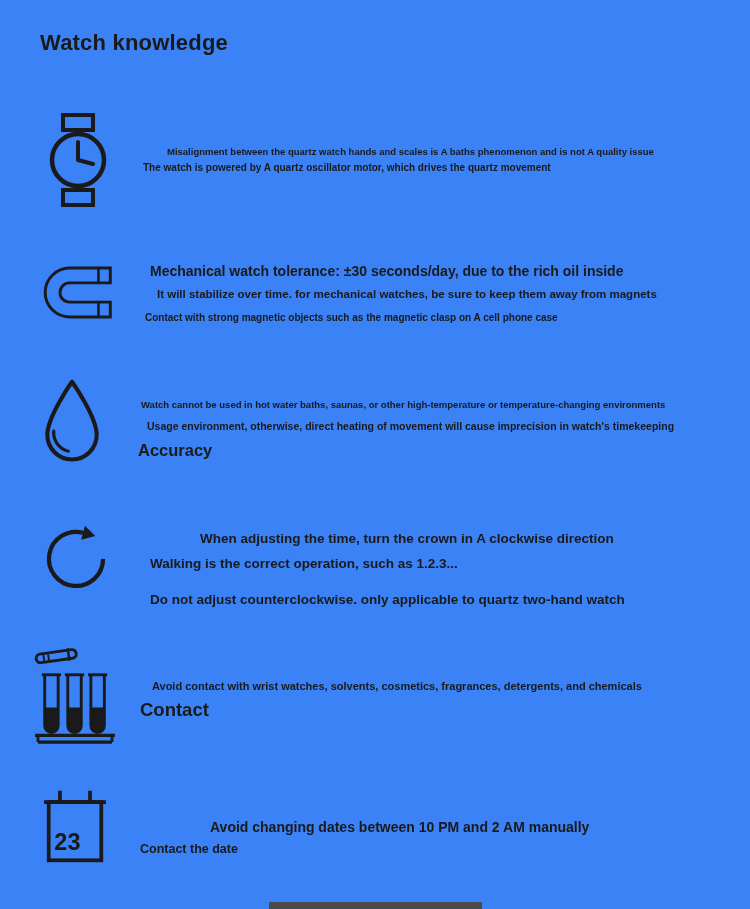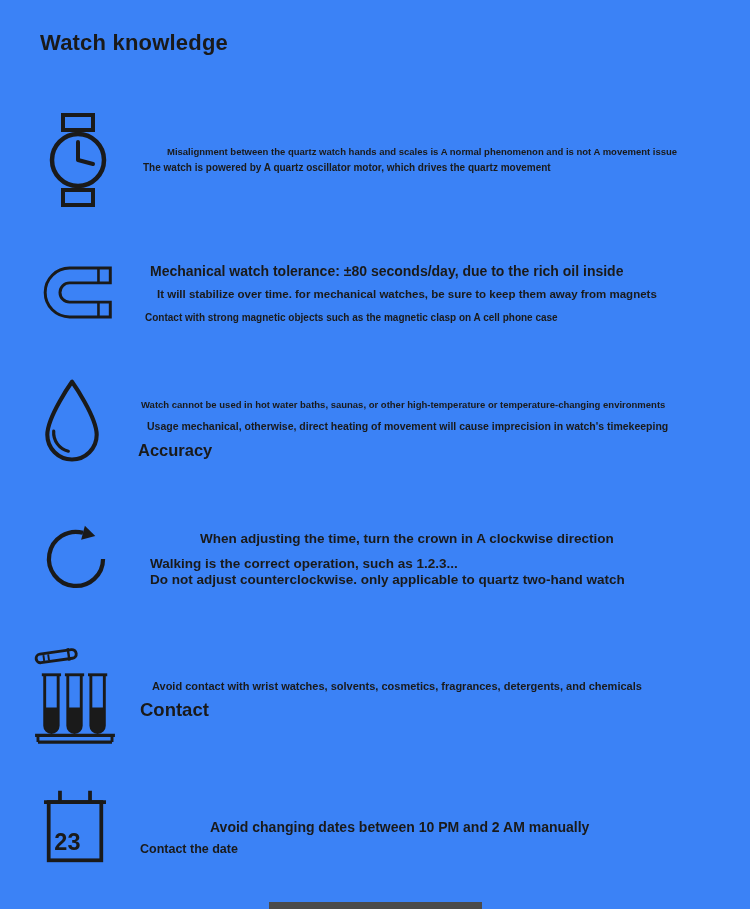--- a/index.html
+++ b/index.html
@@ -23,21 +23,21 @@
   .s2-l3{left:145px;top:312px;font-size:10px;}
   
   .s3-icon{left:40px;top:378px;width:64px;height:87px;}
   .s3-l1{left:141px;top:399px;font-size:9.5px;}
   .s3-l2{left:147px;top:420px;font-size:10.5px;}
   .s3-l3{left:138px;top:440px;font-size:16.5px;}
   
   .s4-icon{left:42px;top:520px;width:68px;height:71px;}
   .s4-l1{left:200px;top:531px;font-size:13.5px;}
   .s4-l2{left:150px;top:556px;font-size:13.5px;}
-  .s4-l3{left:150px;top:572px;font-size:13.5px;}
+  .s4-l3{left:150px;top:592px;font-size:13.5px;}
   
   .s5-icon{left:34px;top:644px;width:82px;height:101px;}
   .s5-l1{left:152px;top:680px;font-size:11px;}
   .s5-l2{left:140px;top:698px;font-size:18.5px;}
   
   .s6-icon{left:42px;top:788px;width:66px;height:77px;}
   .s6-l1{left:210px;top:819px;font-size:14px;}
   .s6-l2{left:140px;top:842px;font-size:12.5px;}
 
   .bottom-bar{position:absolute;left:269px;top:902px;width:213px;height:7px;background:#4a4a4a;}
@@ -50,41 +50,41 @@
   <div class="page-title">Watch knowledge</div>
 
   <div class="icon-box s1-icon">
     <svg viewBox="0 0 76 96" fill="none" stroke="#1a1a1a">
       <rect x="23" y="3" width="30" height="15" stroke-width="4"></rect>
       <rect x="23" y="78" width="30" height="15" stroke-width="4"></rect>
       <circle cx="38" cy="48" r="26" stroke-width="4.5"></circle>
       <path d="M38,48 L38,30 M38,48 L53,52" stroke-width="4" stroke-linecap="round"></path>
     </svg>
   </div>
-  <div class="line s1-l1">Misalignment between the quartz watch hands and scales is A normal phenomenon and is not A movement issue</div>
+  <div class="line s1-l1">Misalignment between the quartz watch hands and scales is A baths phenomenon and is not A quality issue</div>
   <div class="line s1-l2">The watch is powered by A quartz oscillator motor, which drives the quartz movement</div>
 
   <div class="icon-box s2-icon">
     <svg viewBox="0 0 100 82" fill="none" stroke="#1a1a1a">
       <path d="M95,8 L40,8 A33,33 0 0 0 40,74 L95,74 L95,54 L40,54 A13,13 0 0 1 40,28 L95,28 Z" stroke-width="4"></path>
       <path d="M79,8 L79,28 M79,54 L79,74" stroke-width="3.5"></path>
     </svg>
   </div>
-  <div class="line s2-l1">Mechanical watch tolerance: ±80 seconds/day, due to the rich oil inside</div>
+  <div class="line s2-l1">Mechanical watch tolerance: ±30 seconds/day, due to the rich oil inside</div>
   <div class="line s2-l2">It will stabilize over time. for mechanical watches, be sure to keep them away from magnets</div>
   <div class="line s2-l3">Contact with strong magnetic objects such as the magnetic clasp on A cell phone case</div>
 
   <div class="icon-box s3-icon">
     <svg viewBox="0 0 70 95" fill="none" stroke="#1a1a1a">
       <path d="M35,4 C35,4 8,42 8,62 A27,27 0 0 0 62,62 C62,42 35,4 35,4 Z" stroke-width="4.5" stroke-linejoin="round"></path>
       <path d="M15,58 A21,21 0 0 0 31,80" stroke-width="3.5" stroke-linecap="round"></path>
     </svg>
   </div>
   <div class="line s3-l1">Watch cannot be used in hot water baths, saunas, or other high-temperature or temperature-changing environments</div>
-  <div class="line s3-l2">Usage mechanical, otherwise, direct heating of movement will cause imprecision in watch's timekeeping</div>
+  <div class="line s3-l2">Usage environment, otherwise, direct heating of movement will cause imprecision in watch's timekeeping</div>
   <div class="line s3-l3">Accuracy</div>
 
   <div class="icon-box s4-icon">
     <svg viewBox="0 0 80 84" fill="none" stroke="#1a1a1a">
       <path d="M72,46 A32,32 0 1 1 48.3,15.1" stroke-width="5"></path>
       <polygon points="62.8,19.0 46.1,23.3 50.5,6.9" fill="#1a1a1a" stroke="none"></polygon>
     </svg>
   </div>
   <div class="line s4-l1">When adjusting the time, turn the crown in A clockwise direction</div>
   <div class="line s4-l2">Walking is the correct operation, such as 1.2.3...</div>

